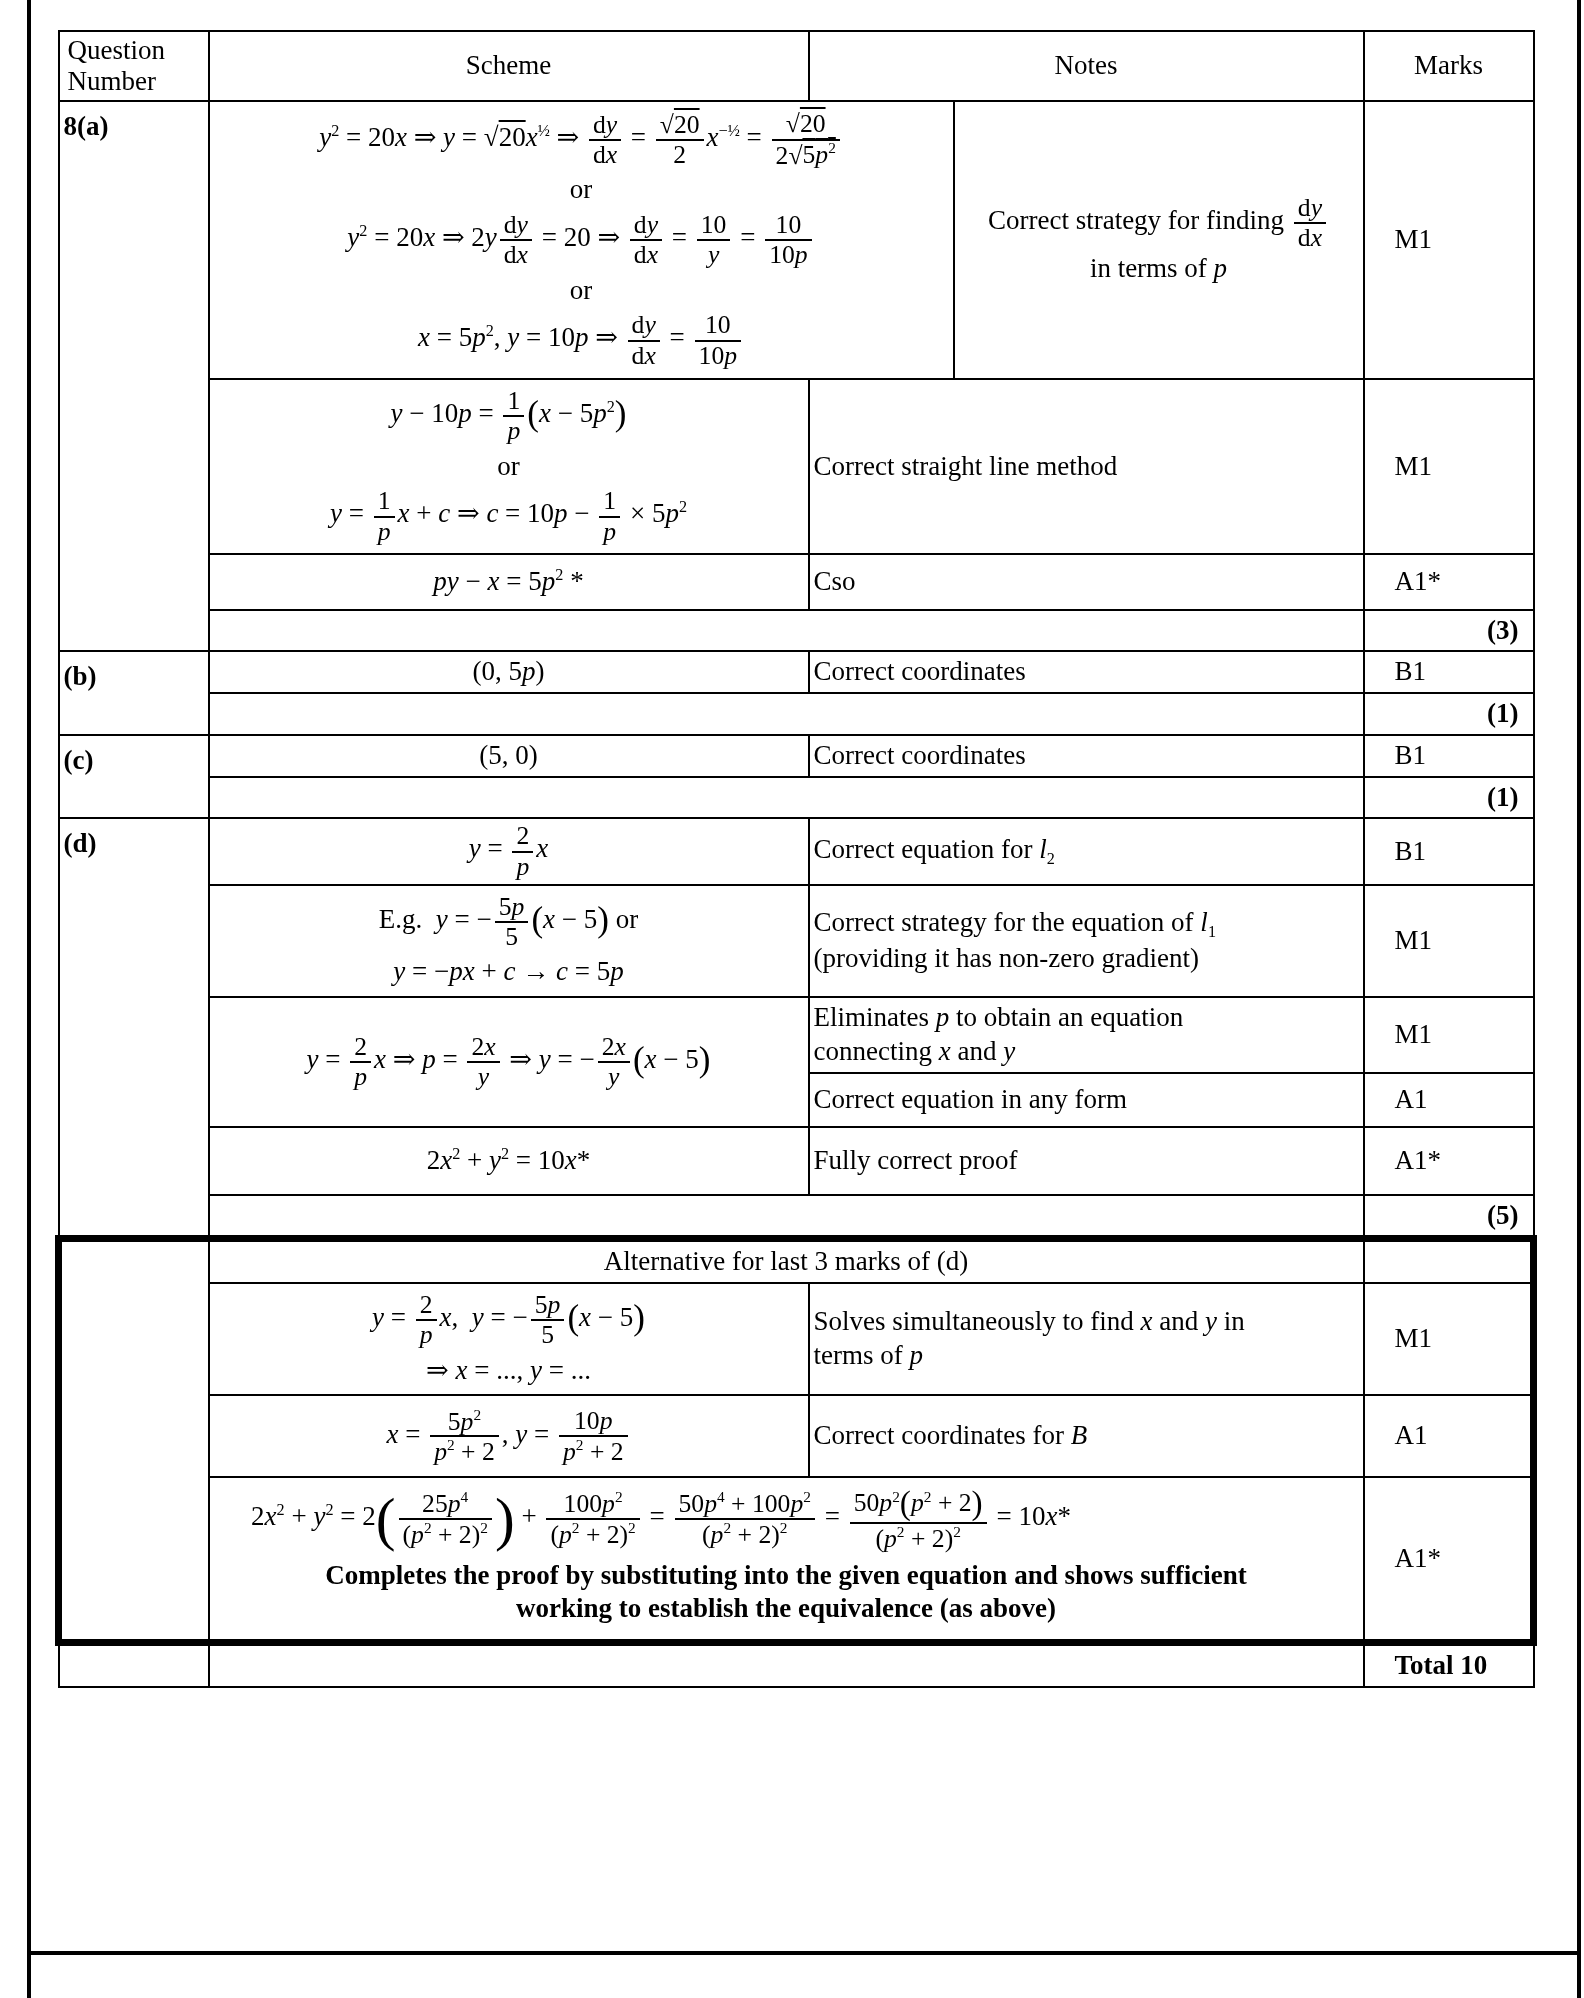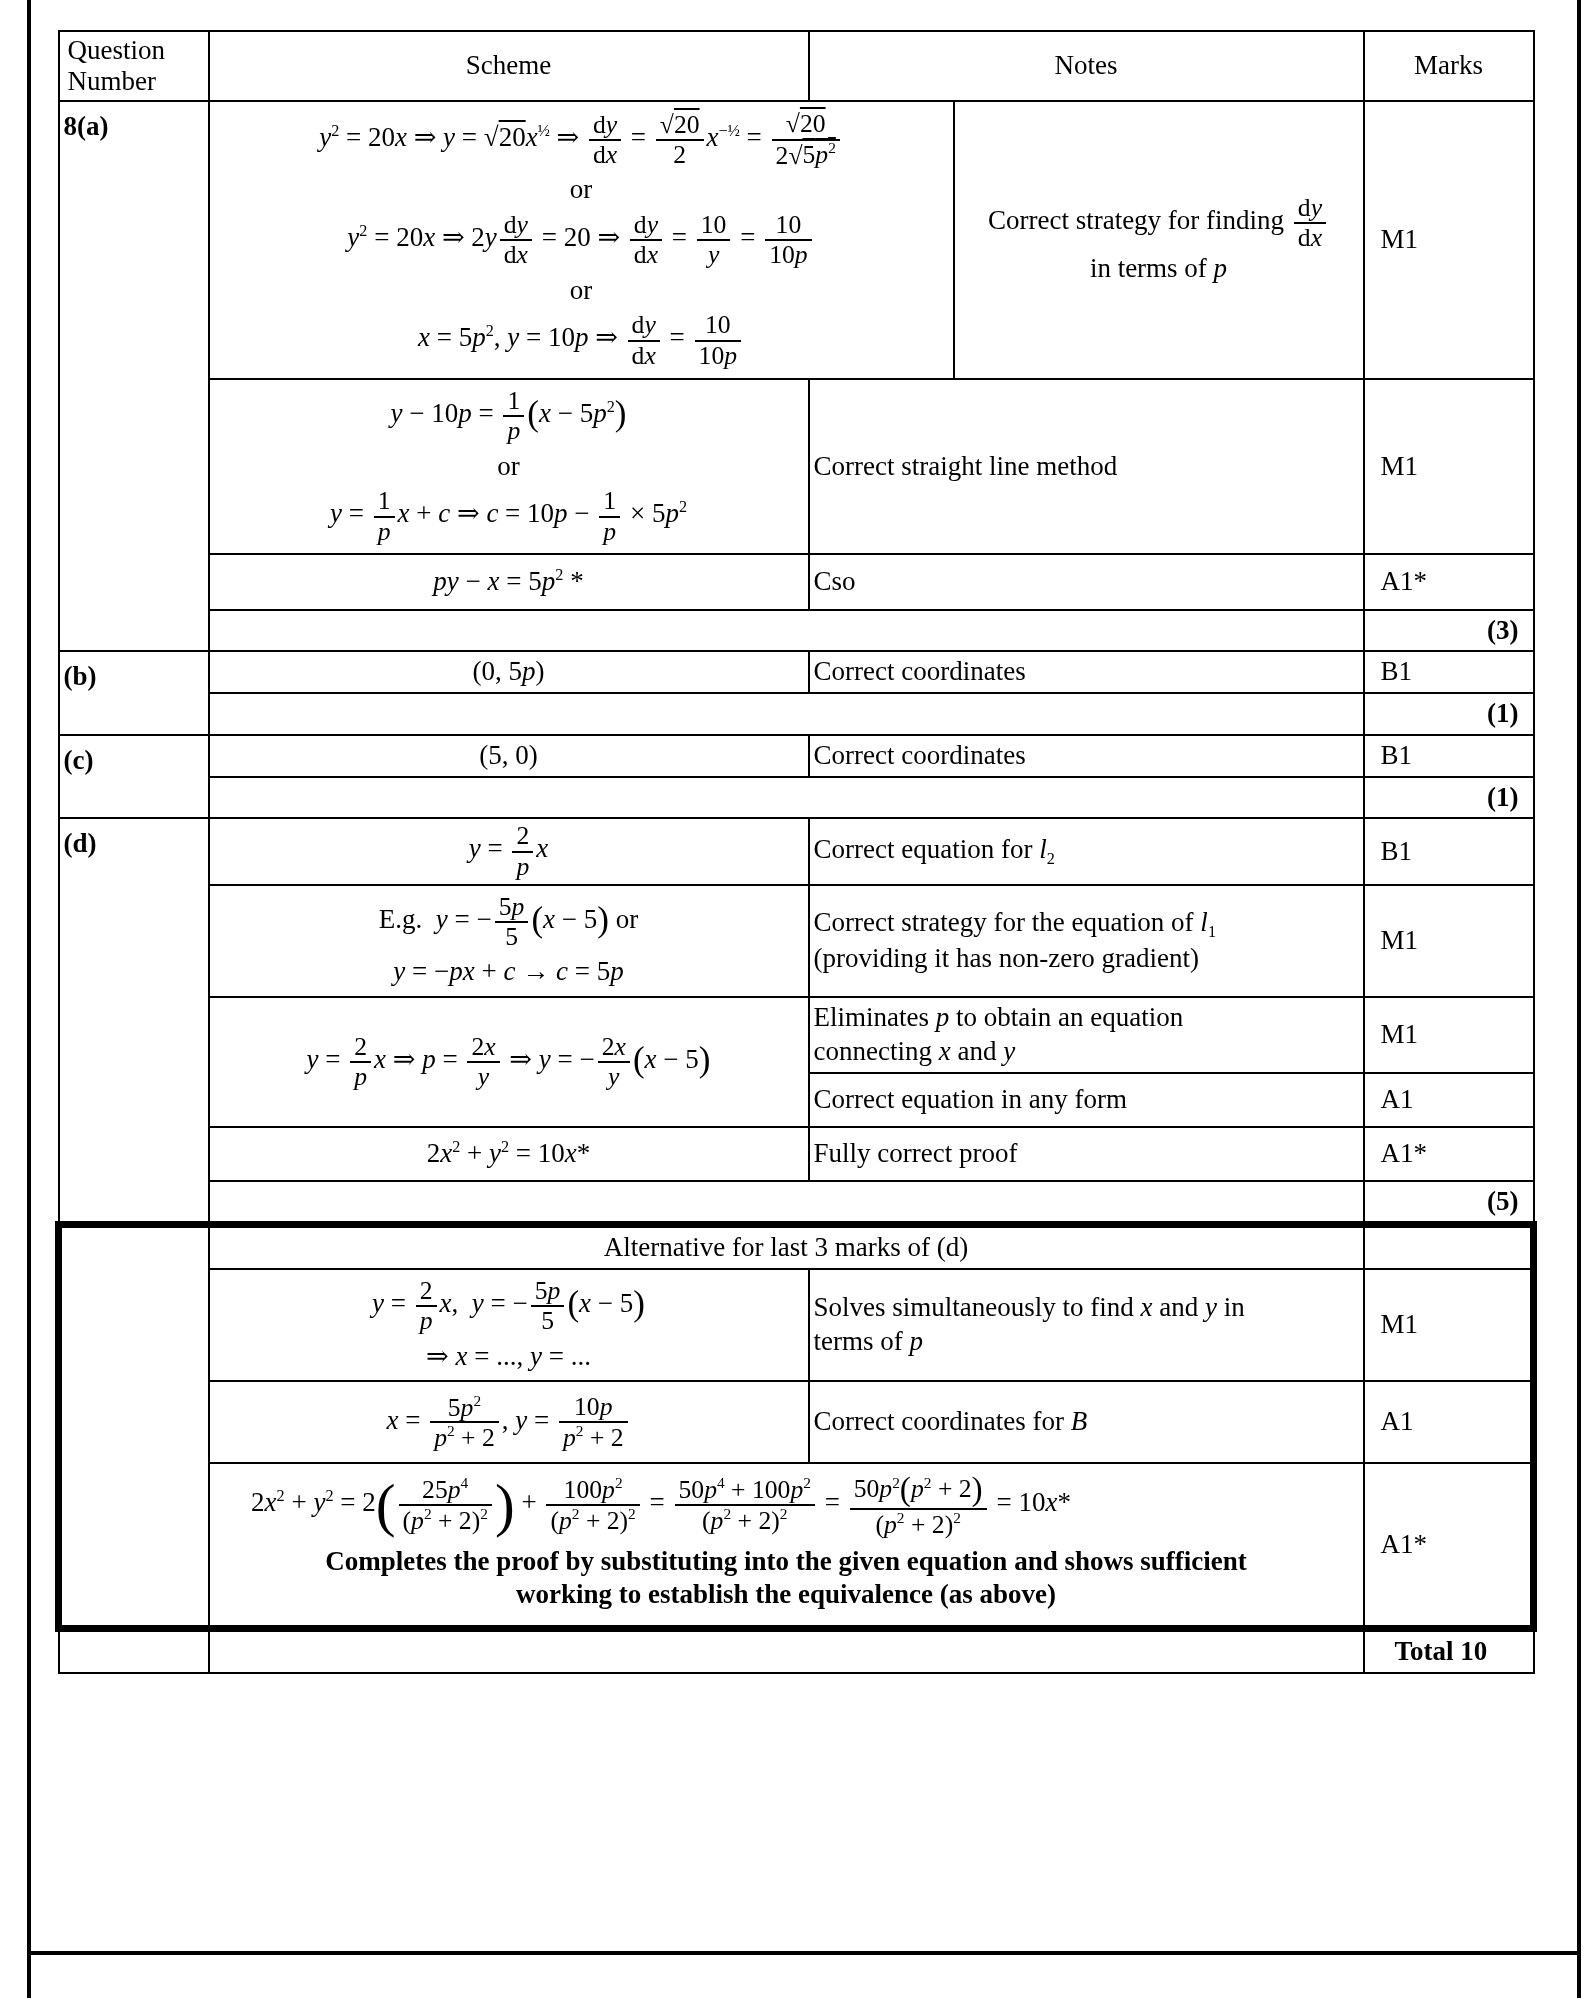--- a/index.html
+++ b/index.html
@@ -12,21 +12,21 @@
 
   table.ms{position:absolute;left:55px;top:30px;width:1475px;border-collapse:collapse;
            table-layout:fixed;font-size:27px;line-height:1.25;}
   .ms td{border:2px solid #000;vertical-align:middle;padding:3px 4px;}
   .ms .th{text-align:center;}
   .ms .qnh{text-align:left;padding-left:8px;line-height:1.15;}
   .ms .qn{font-weight:bold;text-align:left;vertical-align:top;padding-top:8px;}
   .ms .sch{text-align:center;}
   .ms .note{text-align:left;padding-right:6px;}
   .ms .notec{text-align:center;padding:2px 6px;}
-  .ms .mark{text-align:left;padding-left:16px;}
+  .ms .mark{text-align:left;padding-left:30px;}
   .ms .sub{text-align:right;padding-right:14px;font-weight:bold;}
   .ms .total{font-weight:bold;padding-left:30px;}
   .ms .empty{}
 
   .lean-a{padding-right:245px;}
   .lean-b{padding-right:205px;border-radius:29px;}
   .lean-t{padding-right:160px;}
   .lean-f{padding-right:250px;}
 
   .fl{margin:4px 0;}
@@ -49,21 +49,21 @@
   tr.r-head{height:58px;border-radius:19px;}
   tr.r-a1{height:278px;}
   tr.r-a2{height:162px;}
   tr.r-a3{height:56px;}
   tr.r-sub{height:27px;}
   tr.r-b,tr.r-c{height:38px;}
   tr.r-d1{height:66px;}
   tr.r-d2{height:92px;}
   tr.r-d3a{height:64px;}
   tr.r-d3b{height:54px;}
-  tr.r-d4{height:54px;}
+  tr.r-d4{height:68px;}
   tr.r-alt0{height:36px;}
   tr.r-alt1{height:110px;}
   tr.r-alt2{height:82px;}
   tr.r-alt3{height:150px;}
   tr.r-total{height:36px;}
 </style>
 </head>
 <body>
 
 <div class="page">

